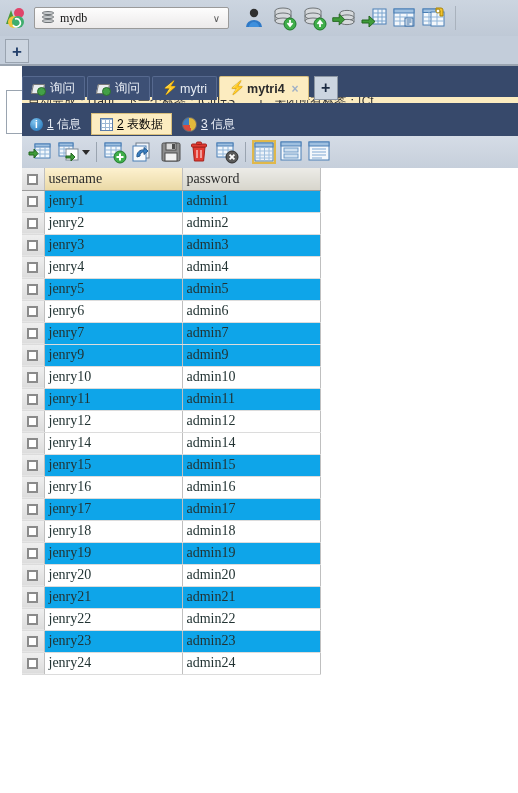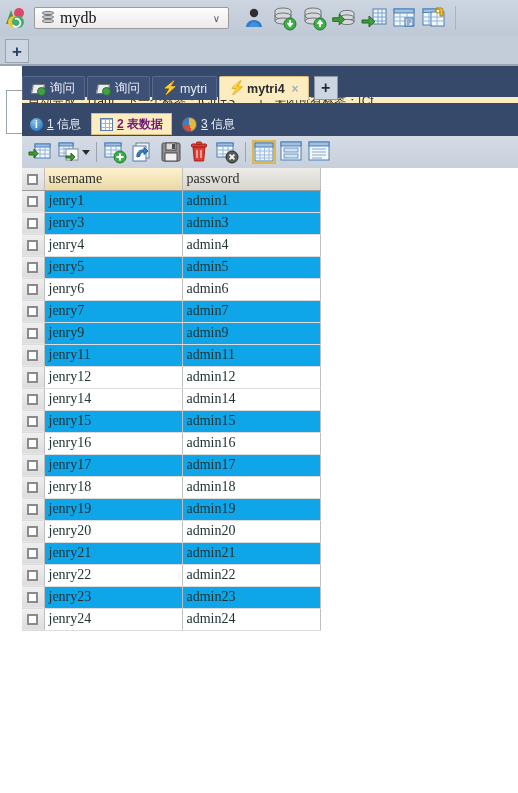--- a/index.html
+++ b/index.html
@@ -15,21 +15,21 @@
     background:linear-gradient(#ccd5e0,#bfc9d6);
     display:flex;align-items:center;
   }
   .tb-ico{width:26px;height:26px;margin-left:4px;position:relative;flex:0 0 auto;}
   #db-combo{
     width:195px;height:22px;margin-left:6px;
     background:linear-gradient(#fdfdfd,#eceaea);
     border:1px solid #9a9a9a;border-radius:2px;
     display:flex;align-items:center;box-sizing:border-box;
   }
-  #db-combo .dbname{margin-left:6px;font-family:"Liberation Serif",serif;font-size:16px;color:#111;}
+  #db-combo .dbname{margin-left:6px;font-family:"Liberation Serif",serif;font-size:12px;color:#111;}
   #db-combo .chev{margin-left:auto;margin-right:8px;color:#5b5b5b;font-size:10px;}
   .sep-v{width:1px;height:24px;background:#a9b2bd;margin-left:8px;}
 
   
   .cyl{width:12px;height:15px;position:relative;display:inline-block;}
   .cyl i{position:absolute;left:0;width:12px;height:4px;border-radius:50%/50%;
         background:#c9ccce;border:1px solid #6f7477;box-sizing:border-box;}
   .cyl i:nth-child(1){top:0;}
   .cyl i:nth-child(2){top:4px;}
   .cyl i:nth-child(3){top:8px;}
@@ -78,21 +78,21 @@
   #hint-row{
     position:absolute;left:0;top:31px;width:496px;height:15px;overflow:hidden;
     background:#fcecc0;color:#2f2f2f;font-size:12px;white-space:nowrap;
   }
   #hint-row span{position:absolute;left:6px;top:-4px;}
   #hint-mask{position:absolute;left:0;top:37px;width:496px;height:9px;background:#37496b;}
 
   
   #subtab-bar{position:absolute;left:0;top:46px;width:496px;height:24px;display:flex;align-items:center;}
   .subtab{height:22px;display:flex;align-items:center;padding:0 8px;margin-right:2px;color:#e8edf5;font-size:12px;}
-  .subtab.active{background:#fcecc0;color:#701a75;font-weight:bold;border:1px solid #d8bf7e;box-sizing:border-box;}
+  .subtab.active{background:#fcecc0;color:#000000;font-weight:normal;border:1px solid #d8bf7e;box-sizing:border-box;}
   .subtab u{text-decoration:underline;}
   .ic-info{width:13px;height:13px;border-radius:50%;background:radial-gradient(circle at 35% 30%,#7fc4ef,#1769b0);
     color:#fff;font-size:10px;font-weight:bold;display:flex;align-items:center;justify-content:center;margin-right:4px;flex:0 0 auto;}
   .ic-grid{width:13px;height:13px;background:#fff;border:1px solid #5b7ba8;box-sizing:border-box;margin-right:4px;flex:0 0 auto;
     background-image:linear-gradient(#9bb7d4 1px,transparent 1px),linear-gradient(90deg,#9bb7d4 1px,transparent 1px);
     background-size:4px 4px;}
   .ic-pie{width:13px;height:13px;border-radius:50%;margin-right:4px;flex:0 0 auto;
     background:conic-gradient(#e2b93b 0 45%,#d94a3d 45% 75%,#3f7fc1 75% 100%);border:1px solid #6d6d6d;}
 
   
@@ -441,20 +441,25 @@
           <th class="sel">username</th>
           <th>password</th>
         </tr>
       </thead>
       <tbody id="grid-body">
           <tr class="alt">
             <td class="chk"><span class="cbox"></span></td>
             <td>jenry1</td>
             <td>admin1</td>
           </tr>
+          <tr>
+            <td class="chk"><span class="cbox"></span></td>
+            <td>jenry2</td>
+            <td>admin2</td>
+          </tr>
           <tr class="alt">
             <td class="chk"><span class="cbox"></span></td>
             <td>jenry3</td>
             <td>admin3</td>
           </tr>
           <tr>
             <td class="chk"><span class="cbox"></span></td>
             <td>jenry4</td>
             <td>admin4</td>
           </tr>
@@ -471,20 +476,25 @@
           <tr class="alt">
             <td class="chk"><span class="cbox"></span></td>
             <td>jenry7</td>
             <td>admin7</td>
           </tr>
           <tr class="alt">
             <td class="chk"><span class="cbox"></span></td>
             <td>jenry9</td>
             <td>admin9</td>
           </tr>
+          <tr>
+            <td class="chk"><span class="cbox"></span></td>
+            <td>jenry10</td>
+            <td>admin10</td>
+          </tr>
           <tr class="alt">
             <td class="chk"><span class="cbox"></span></td>
             <td>jenry11</td>
             <td>admin11</td>
           </tr>
           <tr>
             <td class="chk"><span class="cbox"></span></td>
             <td>jenry12</td>
             <td>admin12</td>
           </tr>

